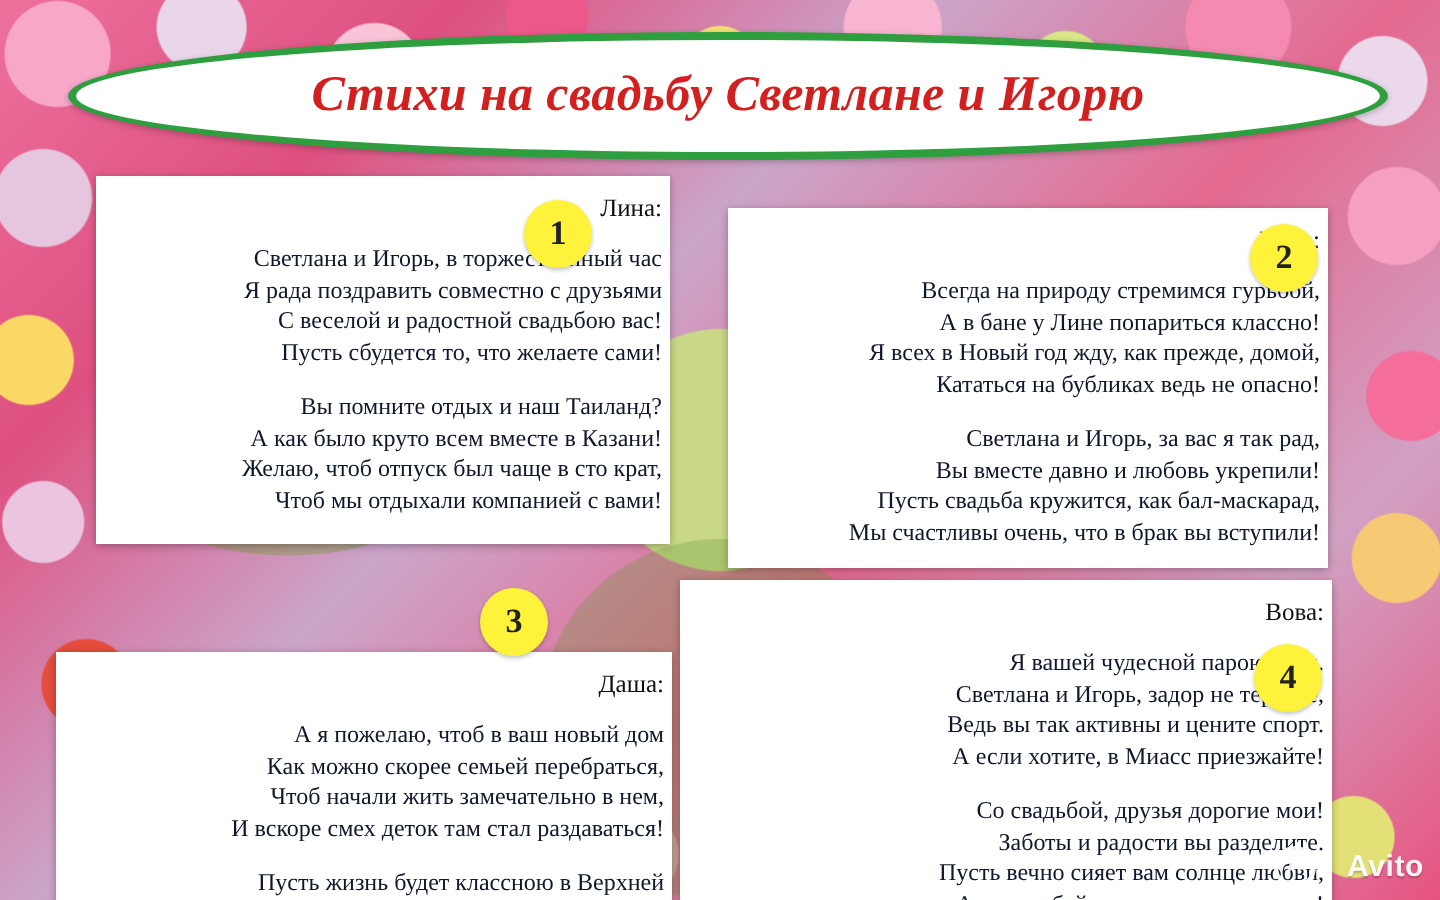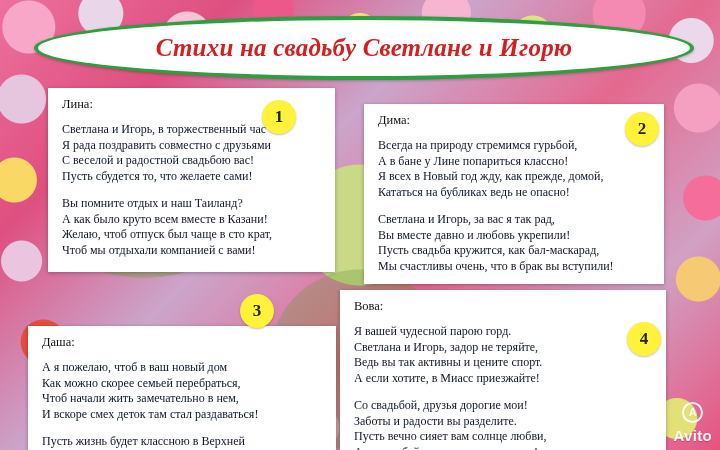--- a/index.html
+++ b/index.html
@@ -12,20 +12,21 @@
     overflow: hidden;
     font-family: "Liberation Serif", serif;
   }
 
   .canvas {
     position: relative;
     width: 720px;
     height: 450px;
     overflow: hidden;
     background: #d85a7a;
+    text-align: right;
   }
 
   
   .bg {
     position: absolute;
     inset: 0;
     background:
       radial-gradient(circle at 4% 6%, #f5a8c8 0 26px, rgba(245,168,200,0) 27px),
       radial-gradient(circle at 14% 3%, #e8d7e8 0 22px, rgba(232,215,232,0) 23px),
       radial-gradient(circle at 26% 8%, #f7c5d8 0 24px, rgba(247,197,216,0) 25px),
@@ -139,23 +140,22 @@
   #badge-3 { left: 240px; top: 294px; }
   #badge-4 { left: 627px; top: 322px; }
 
   
   .watermark {
     position: absolute;
     right: 8px;
     bottom: 6px;
     display: flex;
     align-items: center;
-    gap: 4px;
+    gap: 16px;
     opacity: 0.92;
-    flex-direction: column;
   }
   .wm-circle {
     width: 17px;
     height: 17px;
     border-radius: 50%;
     border: 2px solid #ffffff;
     display: flex;
     align-items: center;
     justify-content: center;
     color: #ffffff;

